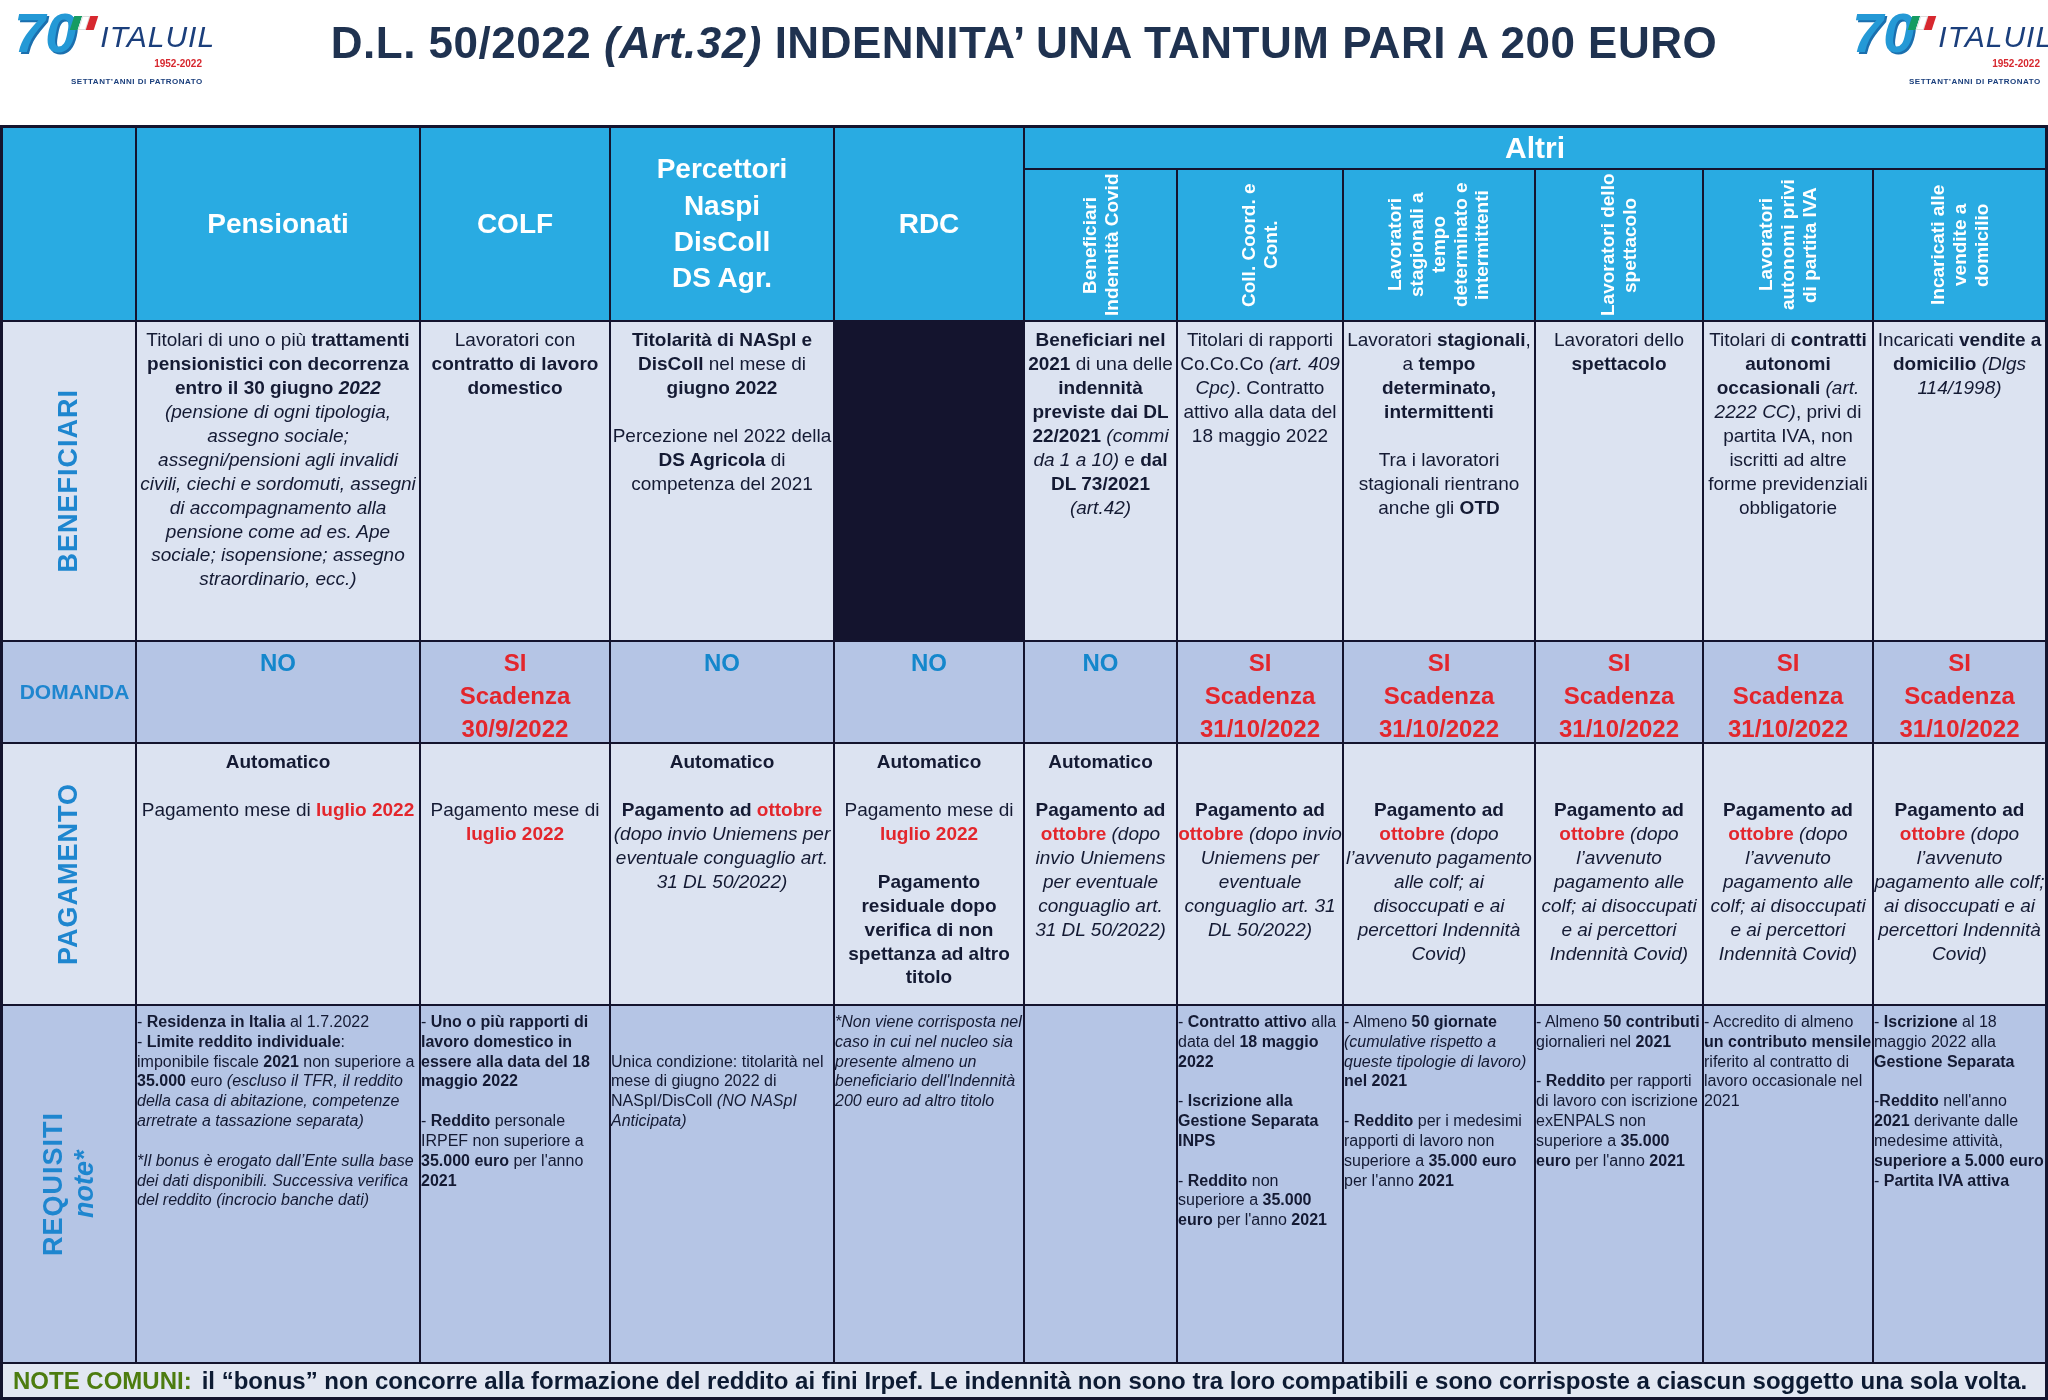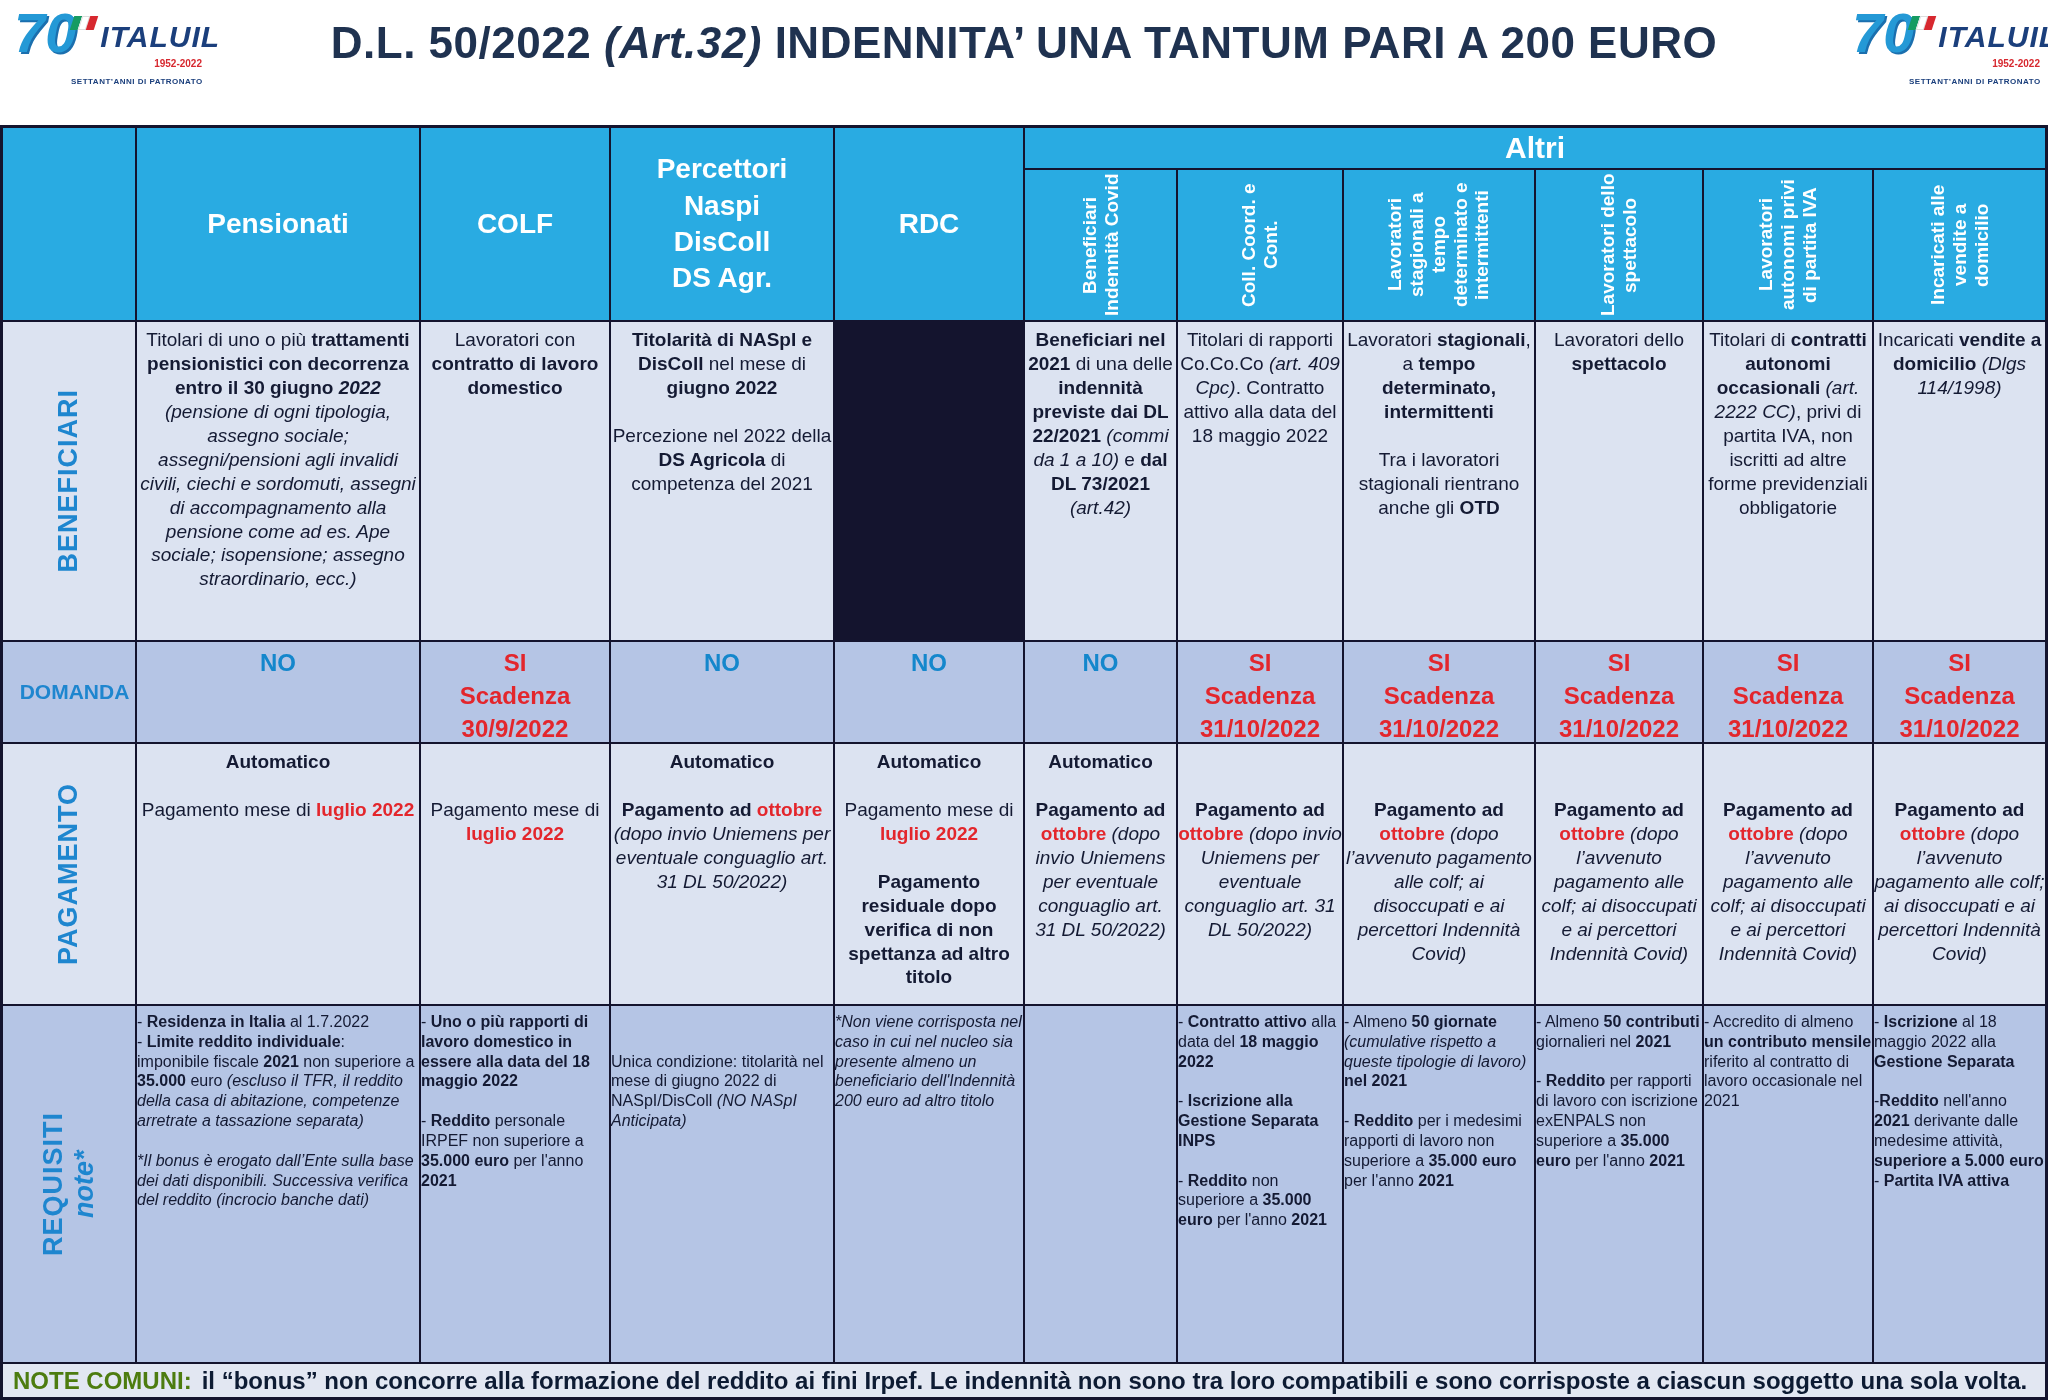--- a/index.html
+++ b/index.html
@@ -13,21 +13,21 @@
   .title i { font-style:italic; }
 
   .logo { position:absolute; top:8px; width:200px; }
   .logo.left { left:14px; } .logo.right { left:1852px; }
   .logo-top { display:flex; align-items:flex-end; gap:2px; }
   .logo-70 { font-size:56px; font-weight:bold; font-style:italic; color:#2499d6; line-height:.9;
              text-shadow:2px 2px 0 #1b6fae; }
   .flag { display:inline-flex; margin:0 2px 28px -6px; transform:skewX(-18deg); }
   .flag i { display:block; width:8px; height:14px; }
   .fg { background:#169b62; } .fw { background:#ffffff; border:1px solid #ddd; } .fr { background:#d7282f; }
-  .logo-name { font-size:30px; font-weight:bold; font-style:italic; color:#1b3f7c; letter-spacing:1px; line-height:1; margin-bottom:6px; }
+  .logo-name { font-size:30px; font-weight:normal; font-style:italic; color:#1b3f7c; letter-spacing:1px; line-height:1; margin-bottom:6px; }
   .logo-years { font-size:10px; font-weight:bold; color:#d7282f; text-align:right; width:150px; margin-left:38px; }
   .logo-tagline { font-size:8px; font-weight:bold; color:#1b3f7c; letter-spacing:.5px; margin-left:38px; margin-top:8px;padding-left:19px; }
 
   
   .table { position:absolute; top:125px; left:0; width:2048px; height:1275px;
            display:grid; background:#14142e; gap:2px; border:3px solid #14142e;
            grid-template-columns:132px 282px 188px 222px 188px 151px 164px 190px 166px 168px 171px;
            grid-template-rows:40px 150px 318px 100px 260px 356px 33px; }
   .cell { overflow:hidden; }
   .h { background:#29abe2; color:#ffffff; font-weight:bold; display:flex; align-items:center; justify-content:center; text-align:center; }

